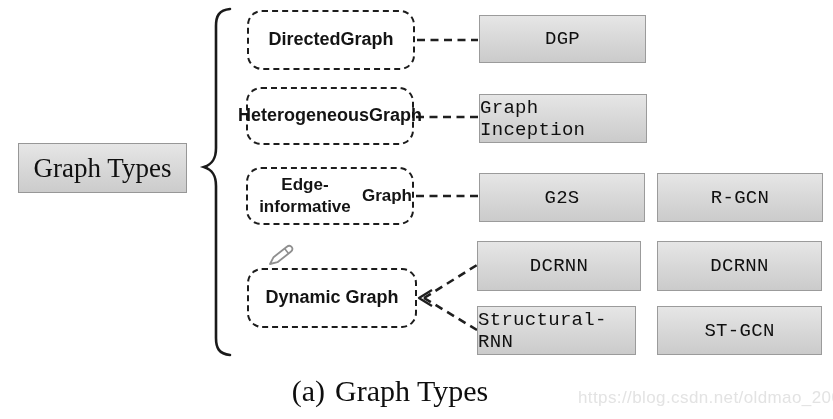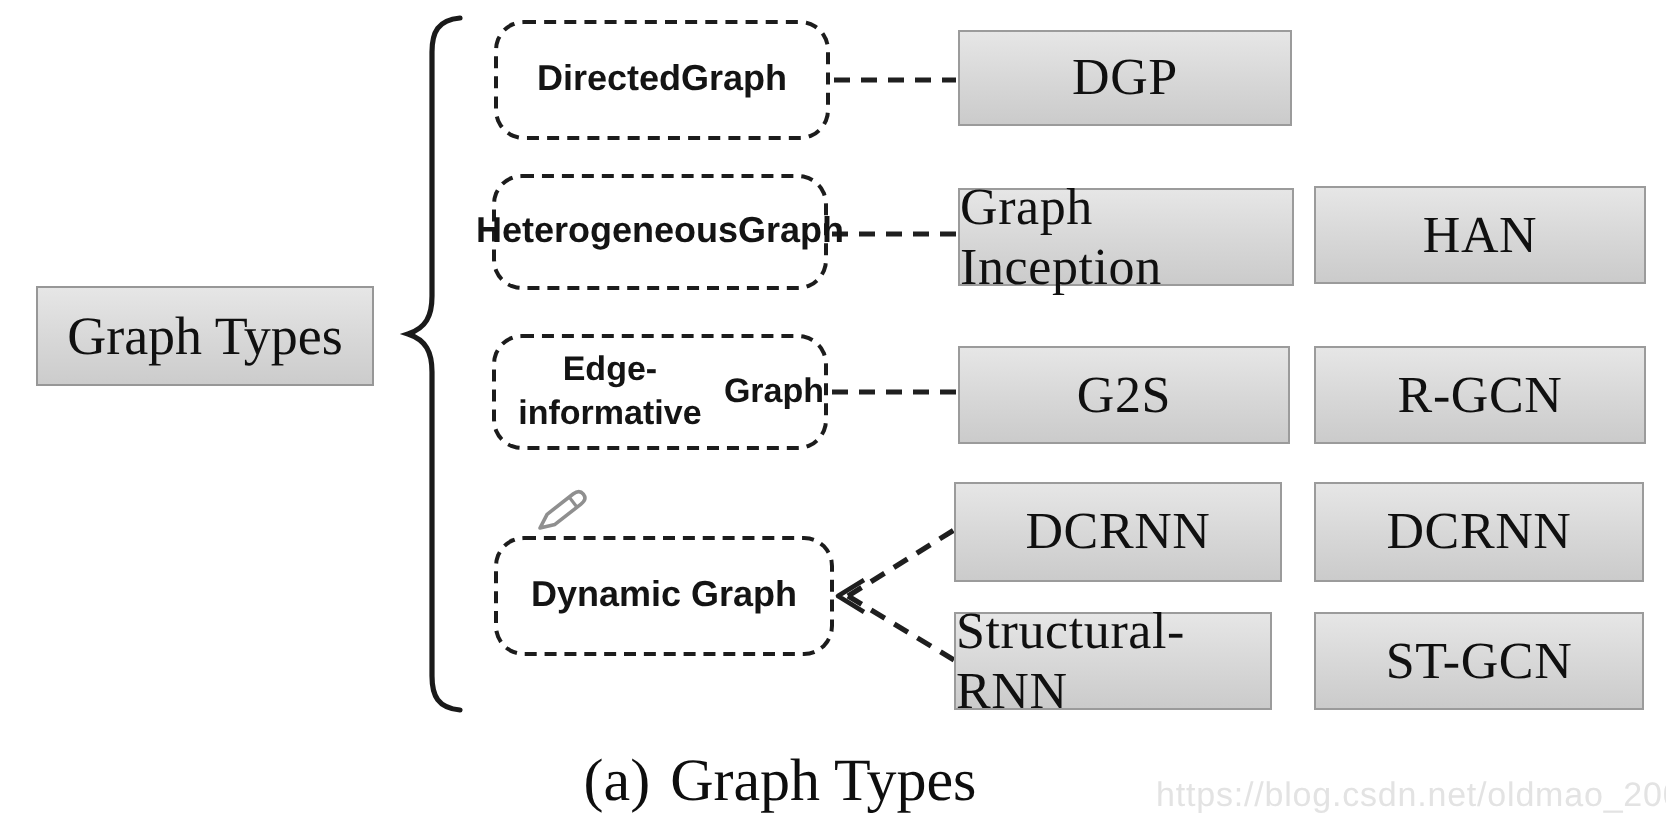--- a/index.html
+++ b/index.html
@@ -34,22 +34,22 @@
     line-height:1.28;text-align:center;
   }
   .dashed-box span{display:block;}
 
   .gray-box{
     position:absolute;
     background:linear-gradient(180deg,#e6e6e6 0%,#d8d8d8 50%,#cbcbcb 100%);
     border:1.3px solid #9b9b9b;
     box-sizing:border-box;
     display:flex;align-items:center;justify-content:center;
-    font-family:Liberation Serif, serif;
-    font-size:26px;color:#101010;
+    font-family:Liberation Mono, monospace;
+    font-size:19px;color:#101010;
     letter-spacing:0.3px;
   }
 
   .caption{
     position:absolute;left:250px;top:374px;width:280px;
     text-align:center;
     font-family:"Liberation Serif", serif;
     font-size:30px;color:#0e0e0e;
   }
   .caption .cap-index{margin-right:10px;}
@@ -103,21 +103,20 @@
   </div>
 
   <div class="dashed-box" style="left:247px;top:268px;width:170px;height:60px;">
     <span>Dynamic Graph</span>
   </div>
 
   <div class="gray-box" style="left:479px;top:15px;width:167px;height:48px;">DGP</div>
 
   <div class="gray-box" style="left:479px;top:94px;width:168px;height:49px;">Graph Inception</div>
 
-  <div class="gray-box" style="left:657px;top:93px;width:166px;height:49px;">HAN</div>
 
   <div class="gray-box" style="left:479px;top:173px;width:166px;height:49px;">G2S</div>
 
   <div class="gray-box" style="left:657px;top:173px;width:166px;height:49px;">R-GCN</div>
 
   <div class="gray-box" style="left:477px;top:241px;width:164px;height:50px;">DCRNN</div>
 
   <div class="gray-box" style="left:657px;top:241px;width:165px;height:50px;">DCRNN</div>
 
   <div class="gray-box" style="left:477px;top:306px;width:159px;height:49px;">Structural-RNN</div>

